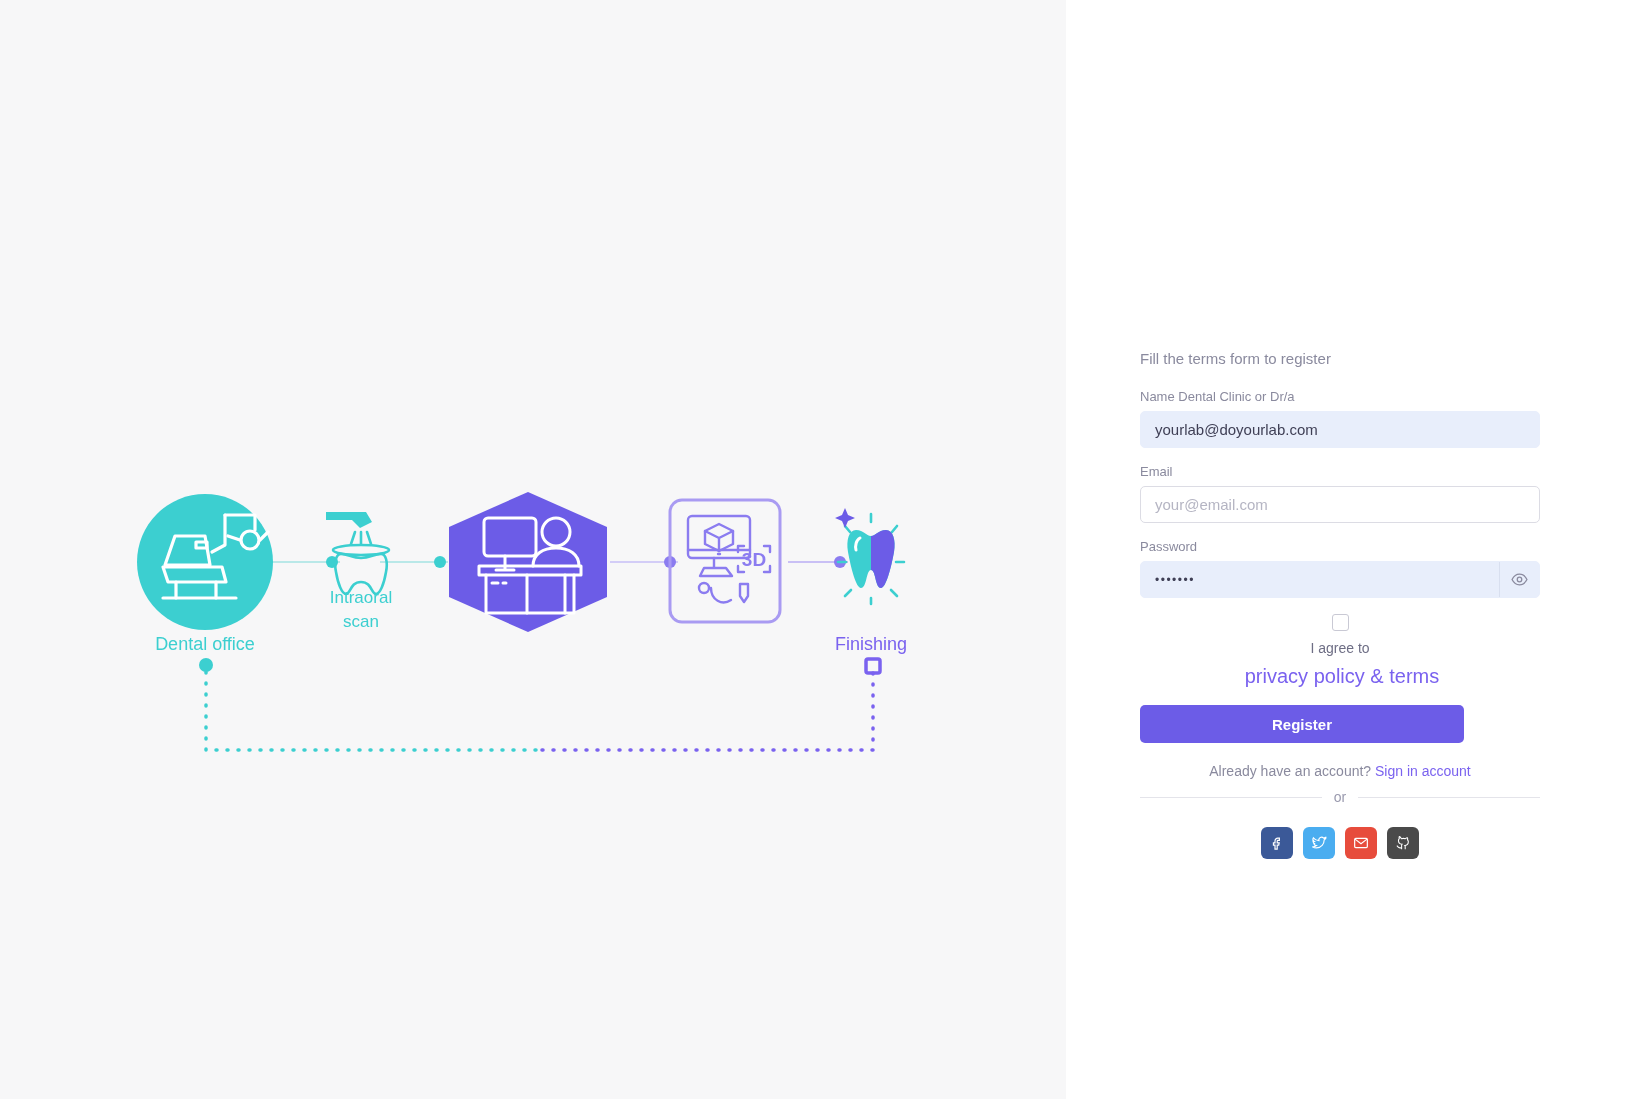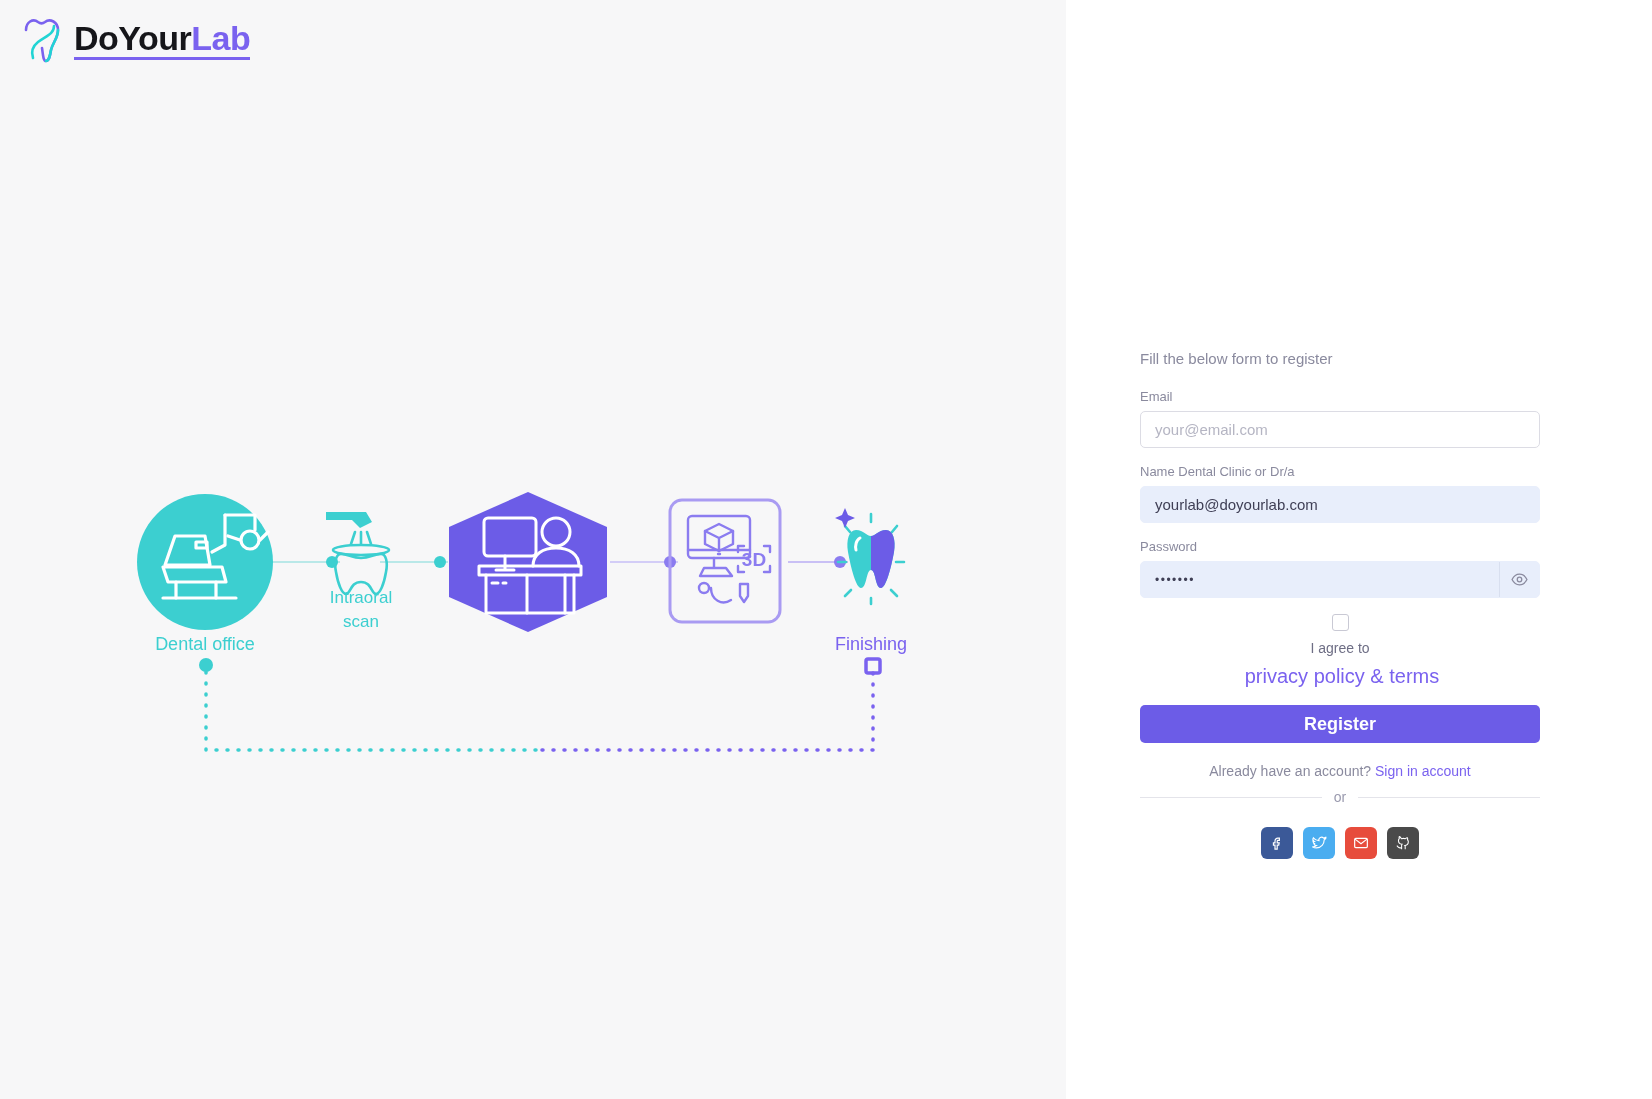--- a/index.html
+++ b/index.html
@@ -84,22 +84,22 @@
     display:flex; align-items:center; gap:9px;
     margin-top:16px; margin-bottom:17px;flex-direction:column;
   }
   .checkbox {
     width:17px; height:17px; border:1px solid #c9c9d4;
     border-radius:3px; background:#fff; flex:none; cursor:pointer;
   }
   .agree-text { font-size:14px; color:#6e6e85; }
   .agree-link { font-size:20px; color:#7a62ef; margin-left:4px; cursor:pointer; }
   .register-btn {
-    width:400px; height:38px; border:none; border-radius:5px;
-    background:#6c5ce7; color:#fff; font-size:18px; font-weight:bold;
+    width:324px; height:38px; border:none; border-radius:5px;
+    background:#6c5ce7; color:#fff; font-size:15px; font-weight:bold;
     cursor:pointer; font-family:"Liberation Sans", sans-serif;
   }
   .signin-row {
     text-align:center; margin-top:20px; font-size:14px; color:#8a8a9e;
   }
   .signin-link { color:#7a62ef; cursor:pointer; }
   .or-row {
     display:flex; align-items:center; gap:12px; margin-top:10px;
     color:#9a9aae; font-size:14px;
   }
@@ -113,31 +113,20 @@
     cursor:pointer;
   }
 </style>
 </head>
 <body>
 
 <div class="page">
 
   <div class="left-panel">
 
-    <div class="brand">
-      <svg class="brand-mark" viewBox="0 0 44 48">
-        <path d="M6 14 C6 6, 13 2, 18 6 C20 7.5, 23 7.5, 25 6 C30 2, 38 6, 38 14 C38 22, 33 26, 31 34 C30 40, 29 45, 26 45 C23 45, 23 38, 22 32" fill="none" stroke="#7a62ef" stroke-width="2.6" stroke-linecap="round"></path>
-        <path d="M38 14 C38 22, 33 26, 31 34 C30 40, 29 45, 26 45" fill="none" stroke="#21d4d4" stroke-width="2.6" stroke-linecap="round"></path>
-        <path d="M34 10 C34 18, 26 20, 18 26 C13 30, 11 36, 13 42" fill="none" stroke="#21d4d4" stroke-width="2.6" stroke-linecap="round"></path>
-      </svg>
-      <div class="brand-text">
-        <span class="dark">DoYour</span><span class="accent">Lab</span>
-        <span class="brand-underline"></span>
-      </div>
-    </div>
 
     <svg class="diagram" viewBox="0 0 1066 310">
 
       <line x1="272" y1="92" x2="340" y2="92" stroke="#b9e8e8" stroke-width="2"></line>
       <line x1="380" y1="92" x2="448" y2="92" stroke="#b9e8e8" stroke-width="2"></line>
       <line x1="610" y1="92" x2="678" y2="92" stroke="#d3cdf7" stroke-width="2"></line>
       <line x1="788" y1="92" x2="848" y2="92" stroke="#c9c0f5" stroke-width="2"></line>
 
       <g>
         <circle cx="205" cy="92" r="68" fill="#3ccfd0"></circle>
@@ -226,35 +215,35 @@
       <circle cx="206" cy="195" r="7" fill="#3ccfd0"></circle>
       <rect x="866" y="189" width="14" height="14" rx="2" fill="none" stroke="#7a62ef" stroke-width="3.5"></rect>
       <path d="M206 202 L206 280 L540 280" stroke="#3ccfd0" stroke-width="3.5" fill="none" stroke-dasharray="1 10" stroke-linecap="round"></path>
       <path d="M873 203 L873 280 L540 280" stroke="#7a62ef" stroke-width="3.5" fill="none" stroke-dasharray="1 10" stroke-linecap="round"></path>
     </svg>
   </div>
 
   <div class="right-panel">
     <div class="form-wrap">
 
-      <p class="form-sub">Fill the below form to register</p>
+      <p class="form-sub">Fill the terms form to register</p>
+
+      
+      <div class="field">
+        <label class="field-label">Name Dental Clinic or Dr/a</label>
+        <div class="input-box input-filled">
+          <span>yourlab@doyourlab.com</span>
+        </div>
+      </div>
 
       
       <div class="field">
         <label class="field-label">Email</label>
         <div class="input-box input-empty">
           <span>your@email.com</span>
-        </div>
-      </div>
-
-      
-      <div class="field">
-        <label class="field-label">Name Dental Clinic or Dr/a</label>
-        <div class="input-box input-filled">
-          <span>yourlab@doyourlab.com</span>
         </div>
       </div>
 
       
       <div class="field">
         <label class="field-label">Password</label>
         <div class="input-box input-pass">
           <span>•••••••</span>
           <span class="eye-btn">
             <svg width="17" height="17" viewBox="0 0 24 24" fill="none" stroke="#8a8a9e" stroke-width="1.8">

